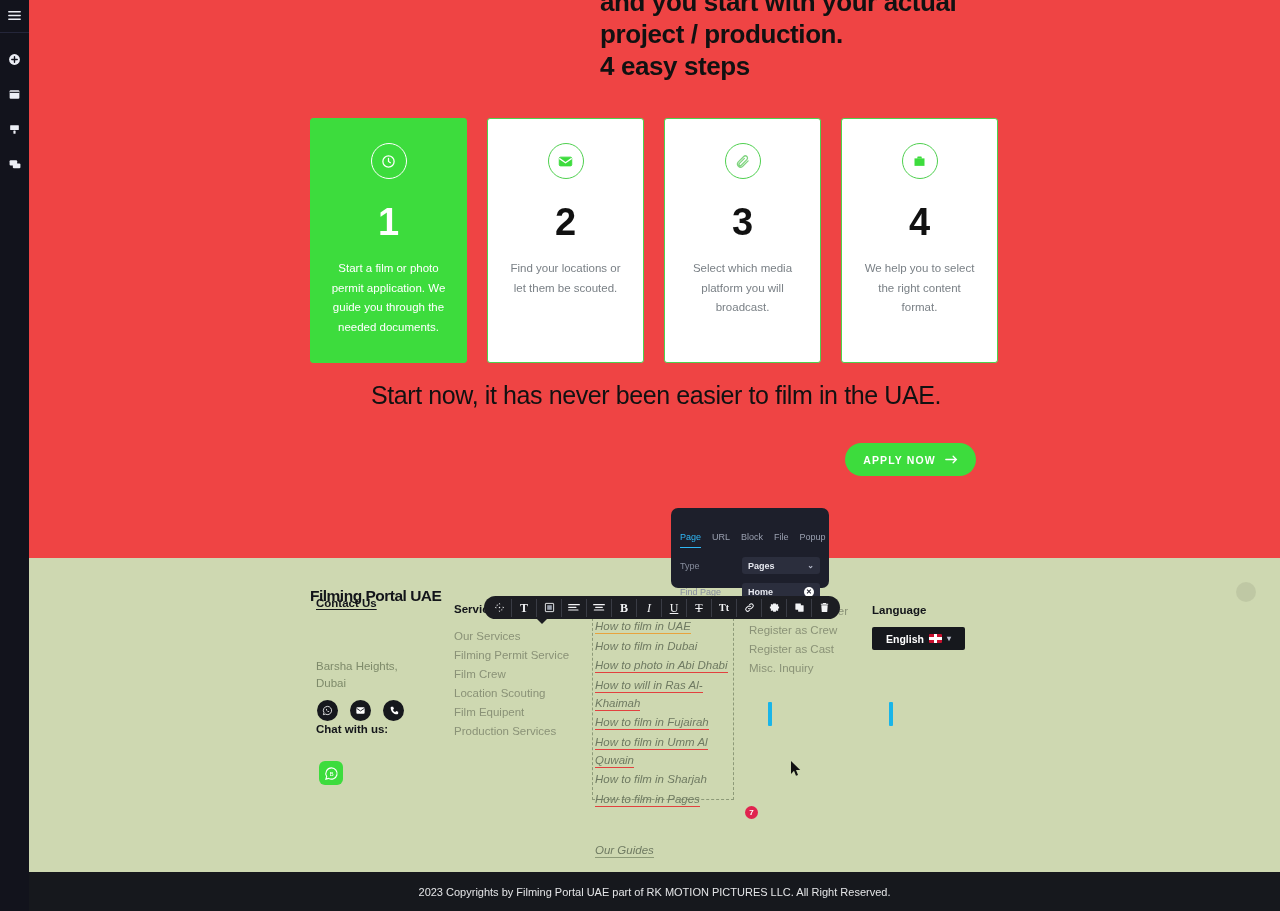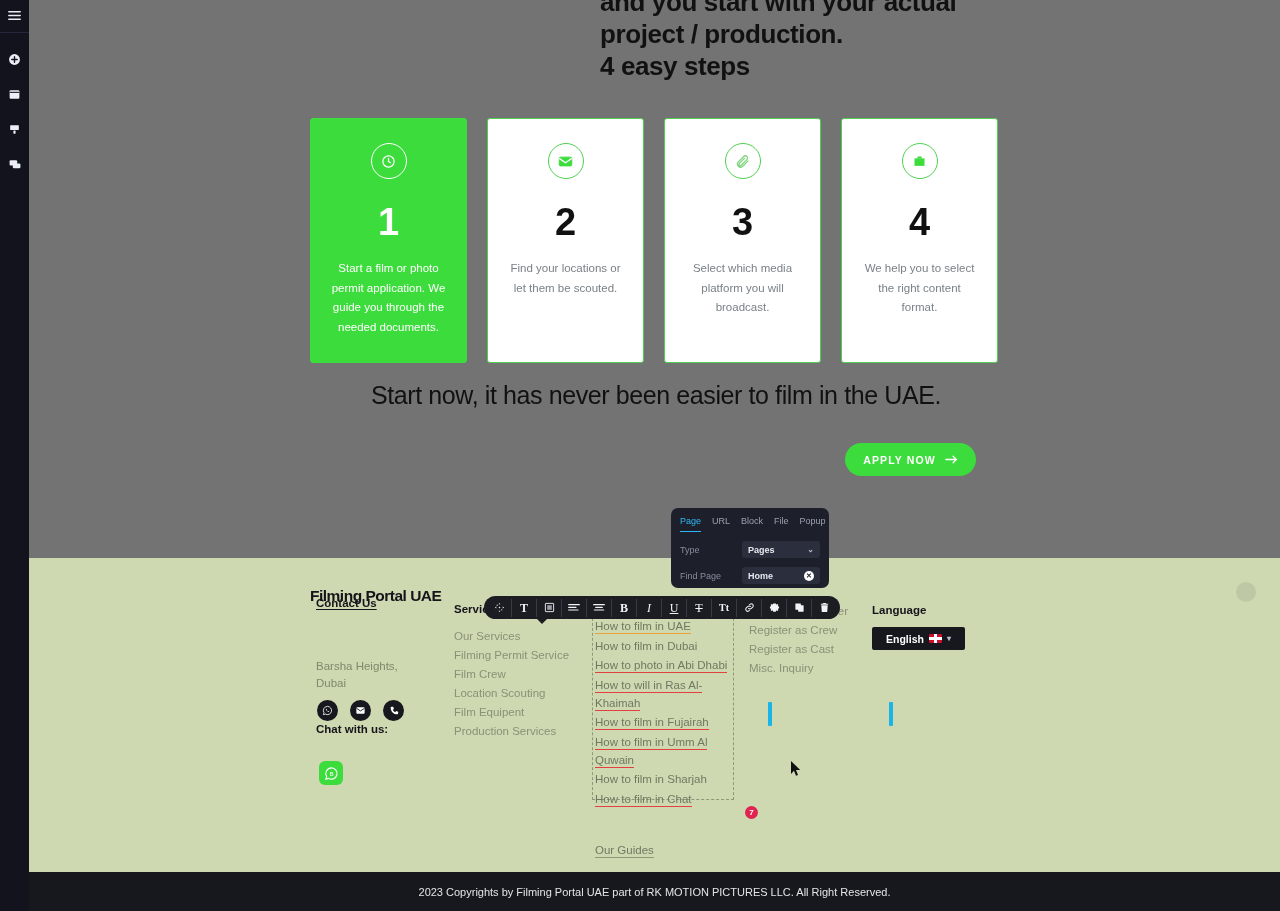--- a/index.html
+++ b/index.html
@@ -23,21 +23,21 @@
   .rail-icons { margin-top: 9px; display: flex; flex-direction: column; gap: 0; }
   .rail-btn {
     width: 29px; height: 35px; display: flex; align-items: center;
     justify-content: center;
   }
   .rail-btn svg { display: block; }
 
   
   .canvas {
     position: absolute; left: 29px; top: 0; width: 1251px; height: 911px;
-    background: #737373; overflow: hidden;
+    background: #ef4444; overflow: hidden;
   }
 
   
   .hero {
     position: absolute; left: 571px; top: -14px; width: 560px;
   }
   .hero-line {
     font-size: 26px; font-weight: 700; color: #111; letter-spacing: -0.4px;
     line-height: 32px;
   }
@@ -127,21 +127,21 @@
   .col-link {
     font-size: 11.5px; line-height: 17.5px; color: #8a9277; margin-bottom: 1.5px;
     white-space: nowrap;
   }
 
   .col-services { left: 425px; top: 45px; }
   .col-guides {
     left: 563px; top: 50px; width: 142px; height: 192px;
     border: 1px dashed #8d9a78; padding: 8px 1px 6px 2px;
   }
-  .col-guides .col-link { color: #6f7a62; line-height: 18px; white-space: normal; }
+  .col-guides .col-link { color: #6f7a62; line-height: 18px; white-space: normal; font-style: italic; }
   .guides-last { margin-top: 33px; }
   .sp-red { border-bottom: 1.4px solid #e2413f; padding-bottom: 1px; }
   .sp-orange { border-bottom: 1.4px solid #e8a33d; padding-bottom: 1px; }
   .sp-gray { border-bottom: 1.4px solid #8d9a78; padding-bottom: 1px; }
 
   .col-register { left: 720px; top: 45px; }
 
   .lang-wrap { position: absolute; left: 843px; top: 46px; }
   .lang-head {
     font-size: 11.5px; font-weight: 700; color: #13151a; margin-bottom: 11px;
@@ -181,21 +181,21 @@
     position: absolute; left: 0; top: 872px; width: 1251px; height: 39px;
     background: #16181d; display: flex; align-items: center;
     justify-content: center;
     color: #e3e4e6; font-size: 11px;
   }
 
   
   .popover {
     position: absolute; left: 671px; top: 508px; width: 158px; height: 80px;
     background: #1d1f2b; border-radius: 7px; z-index: 80;
-    padding: 8px 9px 0 9px; color: #cfd2dc;
+    padding: 24px 9px 0 9px; color: #cfd2dc;
   }
   .pop-tabs { display: flex; gap: 11px; font-size: 9px; }
   .pop-tab { color: #9aa0b0; padding-bottom: 5px; cursor: pointer; }
   .pop-tab.active { color: #2fb7f5; border-bottom: 1.6px solid #2fb7f5; }
   .pop-row {
     display: flex; align-items: center; margin-top: 9px; font-size: 9px;
   }
   .pop-label { width: 62px; color: #878d9d; }
   .pop-field {
     flex: 1; height: 17px; background: #2b2e3d; border-radius: 3px;
@@ -356,21 +356,21 @@
         </div>
 
         <div class="col col-guides">
           <div class="col-link"><span class="sp-orange">How to film in UAE</span></div>
           <div class="col-link"><span>How to film in Dubai</span></div>
           <div class="col-link"><span class="sp-red">How to photo in Abi Dhabi</span></div>
           <div class="col-link"><span class="sp-red">How to will in Ras Al-Khaimah</span></div>
           <div class="col-link"><span class="sp-red">How to film in Fujairah</span></div>
           <div class="col-link"><span class="sp-red">How to film in Umm Al Quwain</span></div>
           <div class="col-link"><span>How to film in Sharjah</span></div>
-          <div class="col-link"><span class="sp-red">How to film in Chat</span></div>
+          <div class="col-link"><span class="sp-red">How to film in Pages</span></div>
           <div class="col-link guides-last"><span class="sp-gray">Our Guides</span></div>
         </div>
 
         <div class="badge7">7</div>
 
         <div class="handle" style="left:739px; top:144px;"></div>
         <div class="handle" style="left:860px; top:144px;"></div>
 
         <div class="col col-register">
           <div class="col-link">Register as Partner</div>

